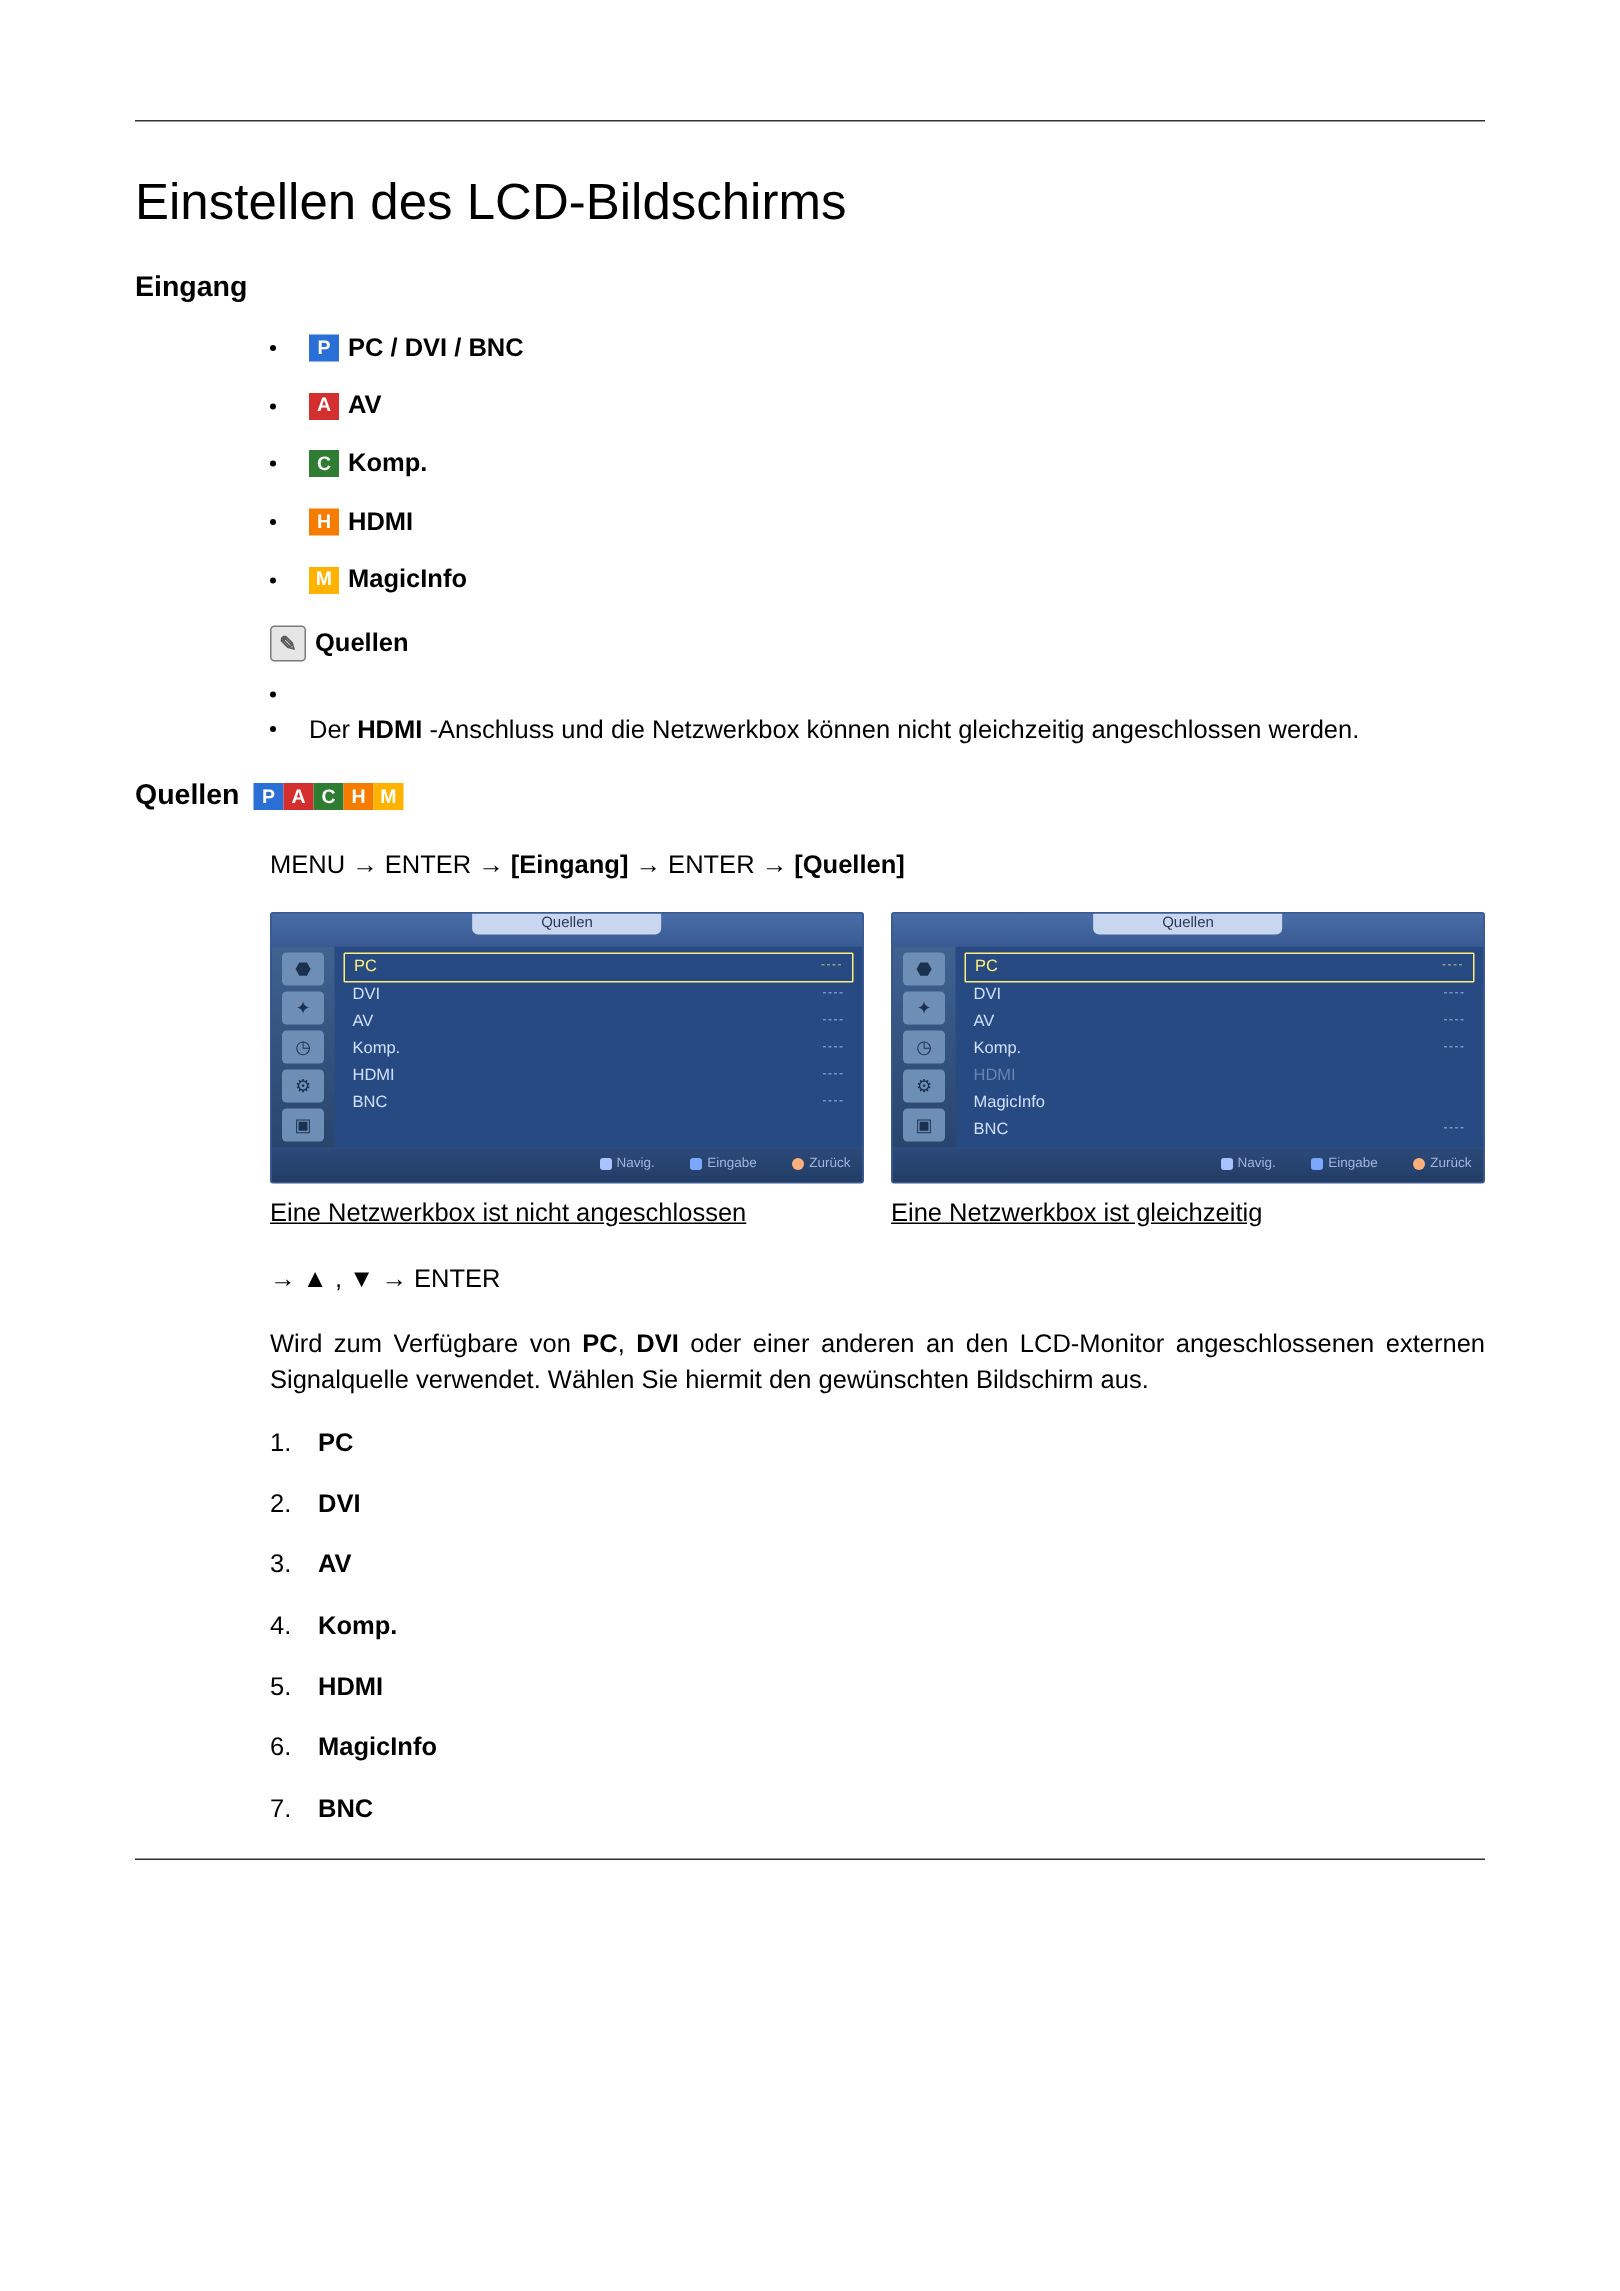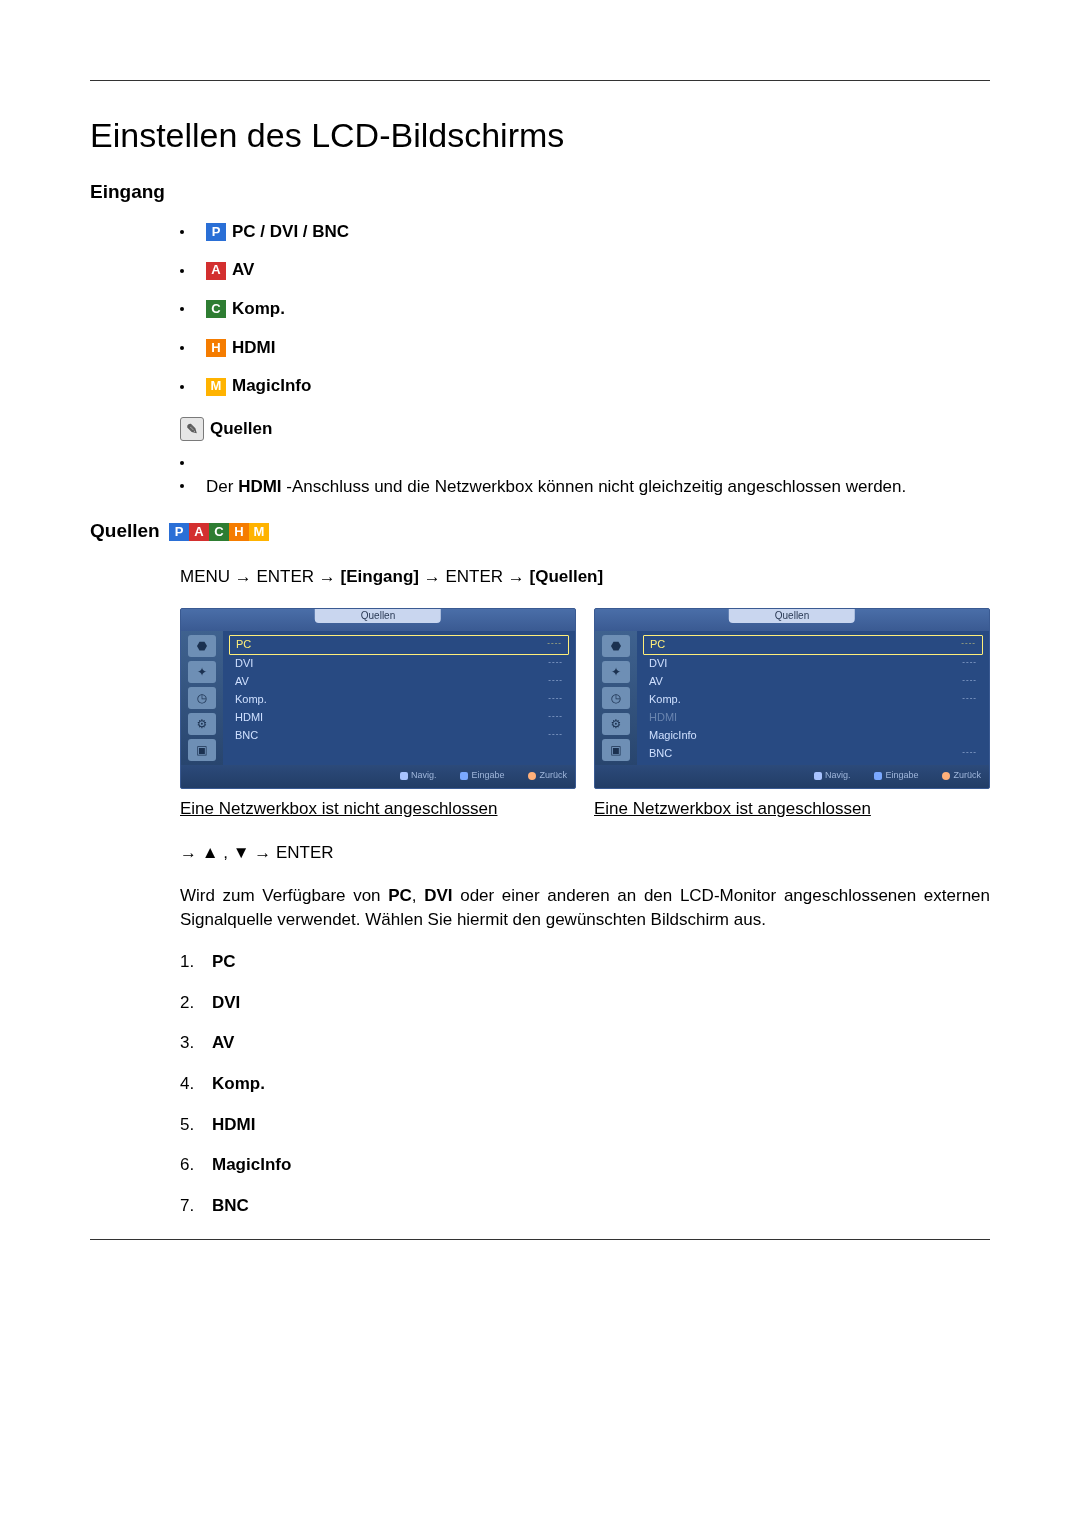--- a/index.html
+++ b/index.html
@@ -365,21 +365,21 @@
         <div class="shot-footer">
           <span class="ff-nav">Navig.</span>
           <span class="ff-enter">Eingabe</span>
           <span class="ff-back">Zurück</span>
         </div>
       </div>
     </div>
 
     <div class="captions">
       <div>Eine Netzwerkbox ist nicht angeschlossen</div>
-      <div>Eine Netzwerkbox ist angeschlossen</div>
+      <div>Eine Netzwerkbox ist gleichzeitig</div>
     </div>
 
     <div class="navline arrow">→ ▲ , ▼ → ENTER</div>
 
     <p class="justify">
       <span>Wird zum Verfügbare von </span><strong>PC</strong><span>, </span><strong>DVI</strong><span> oder einer anderen an den LCD-Monitor angeschlossenen externen Signalquelle verwendet. Wählen Sie hiermit den gewünschten Bildschirm aus.</span>
     </p>
 
     <ol class="numlist">
       <li>PC</li>

